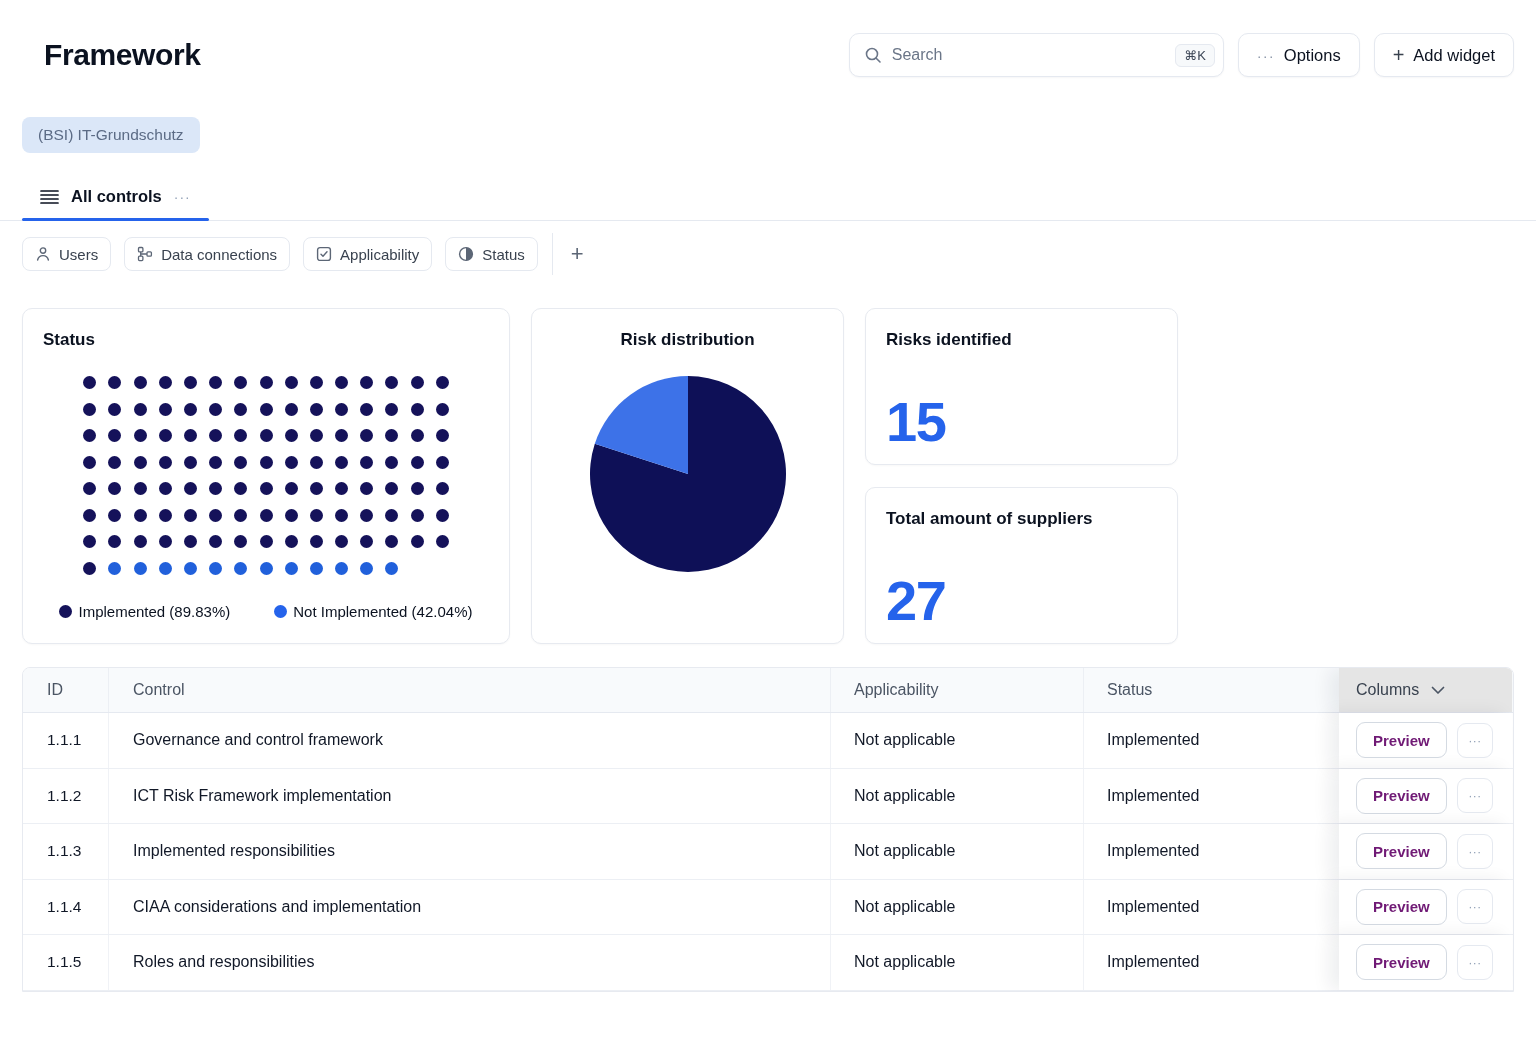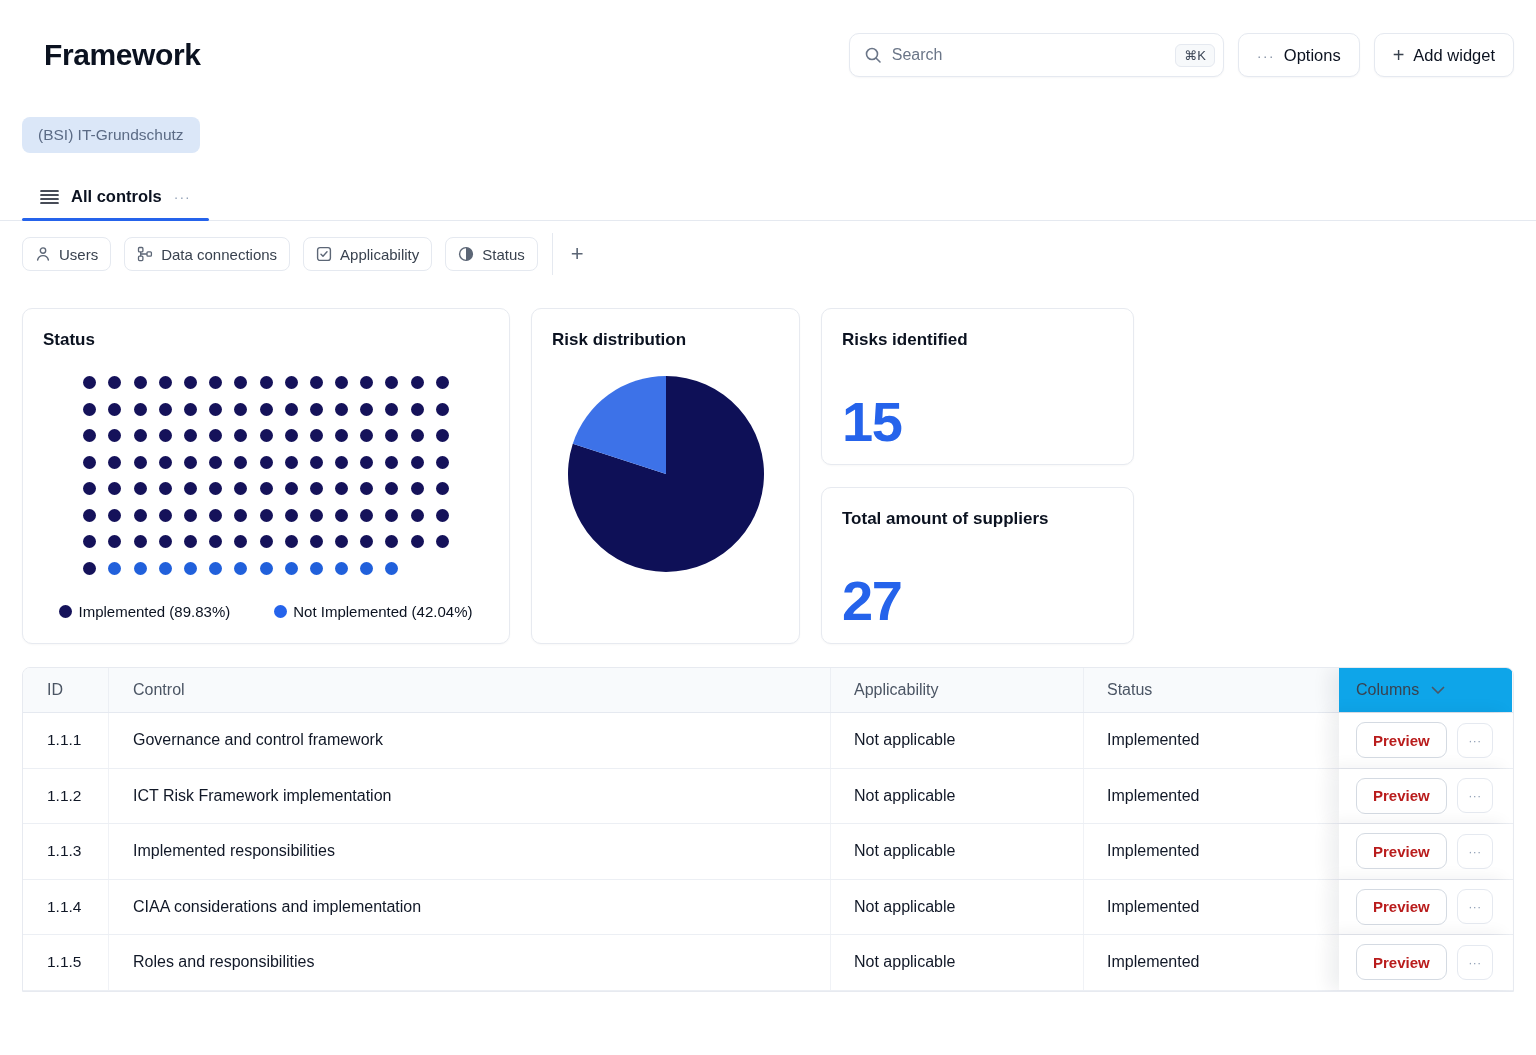--- a/index.html
+++ b/index.html
@@ -48,51 +48,51 @@
   
   .widgets { display:flex; gap:21px; margin-top:37px; height:336px; }
   .card { background:#fff; border:1px solid #e7eaf0; border-radius:10px; box-shadow:0 1px 2px rgba(15,23,42,.03); }
   .card-title { font-size:17px; font-weight:600; color:#0b1220; padding:21px 20px 0 20px; }
   .status-card { width:488px; height:336px; display:flex; flex-direction:column; }
   .dot-grid { display:grid; grid-template-columns:repeat(15,13px); gap:13.5px 12.2px; margin:26px auto 0 auto; }
   .dot { width:13px; height:13px; border-radius:50%; }
   .legend { display:flex; justify-content:center; gap:44px; margin-top:28px; }
   .legend-item { display:flex; align-items:center; gap:6px; font-size:15px; color:#0b1220; }
   .legend-swatch { width:13px; height:13px; border-radius:50%; display:inline-block; }
-  .pie-card { width:269px; height:336px; }
+  .pie-card { width:313px; height:336px;text-align:center; }
   .pie-wrap { display:flex; justify-content:center; margin-top:26px; }
   .stat-col { width:315px; display:flex; flex-direction:column; gap:22px; }
   .stat-col:last-child { width:313px; }
   .stat-card { height:157px; display:flex; flex-direction:column; justify-content:space-between; }
   .stat-value { font-size:56px; font-weight:700; color:#2563eb; letter-spacing:-1.5px; padding:0 20px 14px 20px; line-height:1; }
 
   
   .table { margin-top:23px; border:1px solid #e7eaf0; border-radius:8px 8px 0 0; overflow:hidden; position:relative; }
   .trow { display:flex; width:100%; }
   .td { flex:0 0 auto; display:flex; align-items:center; }
   .c-id { width:86px; padding-left:24px; }
   .c-control { width:722px; padding-left:24px; }
   .c-appl { width:253px; padding-left:23px; }
   .c-status { width:255px; padding-left:23px; }
   .c-pinned { width:173px; padding-left:17px; }
   .thead { background:#f8fafc; height:45px; border-bottom:1px solid #e5e9f0; }
   .thead .td { font-size:16px; color:#4b5564; border-right:1px solid #eceff4; height:100%; }
   .thead .td:last-child, .thead .c-status { border-right:none; }
-  .thead .c-pinned { background:#0ea5e9; box-shadow:-10px 0 18px rgba(15,23,42,.07); gap:10px; color:#39424f; }
+  .thead .c-pinned { background:#e5e5e5; box-shadow:-10px 0 18px rgba(15,23,42,.07); gap:10px; color:#39424f; }
   .section-row { background:#f3f5f7; height:54px; border-bottom:1px solid #e5e9f0; }
   .section-row .td { font-size:16px; font-weight:700; color:#0b1220; }
   .section-id { width:86px; padding-left:24px; }
   .section-title { padding-left:0; }
   .tbody .trow { height:55.5px; border-bottom:1px solid #eceff4; background:#fff; }
   .tbody .td { font-size:16px; color:#111827; border-right:1px solid #f0f2f6; height:100%; }
   .tbody .c-status { border-right:none; }
   .tbody .c-id { font-size:15.5px; }
   .tbody .c-pinned { background:#fff; box-shadow:-10px 0 18px rgba(15,23,42,.07); gap:10px; border-right:none; }
   .preview-btn { height:36px; padding:0 16px; border:1px solid #d4dae2; border-radius:9px; background:#fff;
-    font-size:15px; font-weight:600; color:#b91c1c; cursor:pointer; font-family:"Liberation Sans", sans-serif; }
+    font-size:15px; font-weight:600; color:#701a75; cursor:pointer; font-family:"Liberation Sans", sans-serif; }
   .more-btn { height:35px; width:36px; border:1px solid #e5e9f0; border-radius:9px; background:#fff;
     color:#94a3b8; font-size:13px; cursor:pointer; line-height:1; font-family:"Liberation Sans", sans-serif; }
   .chev { margin-left:2px; }
 </style>
 </head>
 <body>
 
 <div class="page">
 
   

